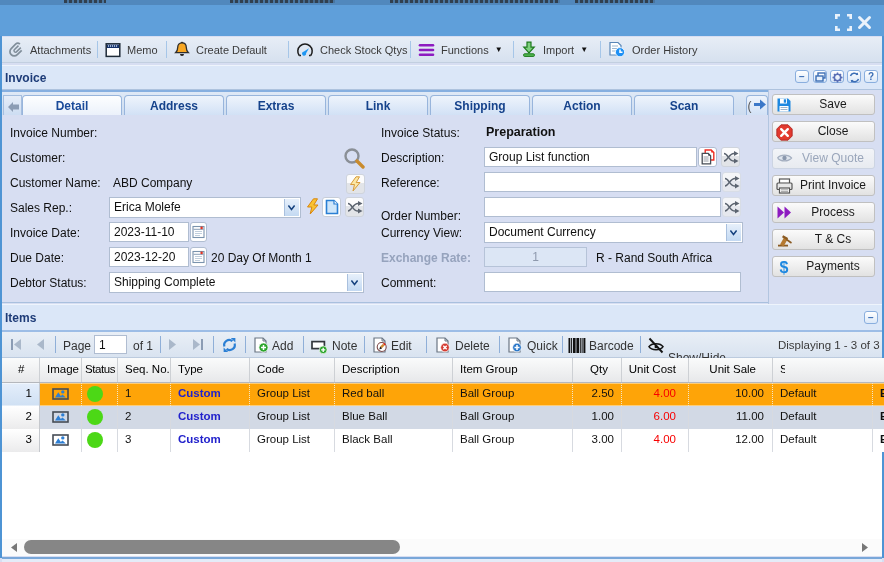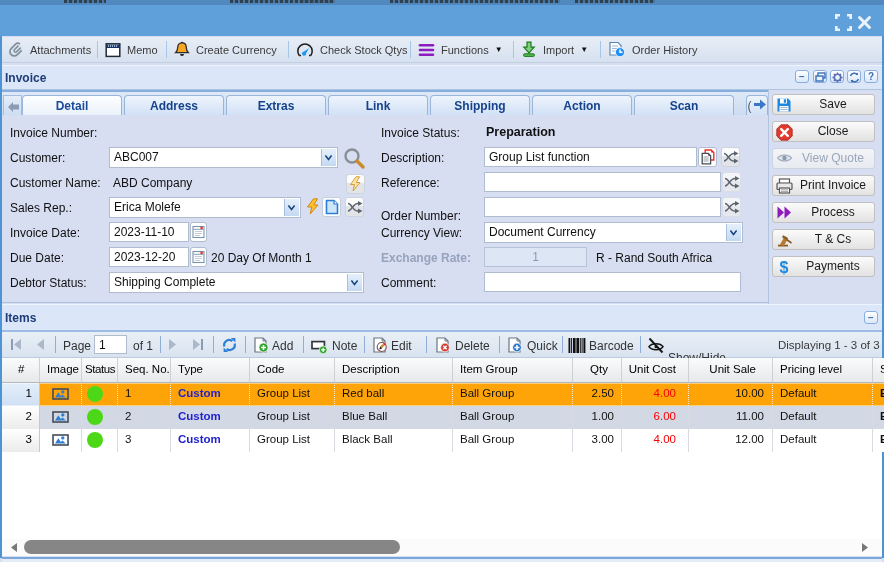--- a/index.html
+++ b/index.html
@@ -119,21 +119,21 @@
         </svg>
         <span style="margin-left:6px;">Memo</span>
       </div>
     <div class="tsep" style="left:164px;"></div>
     <div class="tbtn" style="left:172px;">
         <svg width="16" height="17" viewBox="0 0 16 17">
           <circle cx="8" cy="2" r="1.3" fill="#222"></circle>
           <path d="M8 1.8 c2.9 0 4.3 2.2 4.3 4.7 c0 3 1.4 4.5 2.1 5.2 h-12.8 c0.7 -0.7 2.1 -2.2 2.1 -5.2 c0 -2.5 1.4 -4.7 4.3 -4.7 z" fill="#f7a724" stroke="#2e2e2e" stroke-width="1.3"></path>
           <path d="M6 13 a2 2 0 0 0 4 0 z" fill="#222"></path>
         </svg>
-        <span style="margin-left:6px;">Create Currency</span>
+        <span style="margin-left:6px;">Create Default</span>
       </div>
     <div class="tsep" style="left:286px;"></div>
     <div class="tbtn" style="left:294px;">
         <svg width="18" height="16" viewBox="0 0 18 16">
           <path d="M3.2 13.5 a7.2 7.2 0 1 1 11.6 0" fill="none" stroke="#1c1c1c" stroke-width="1.5"></path>
           <path d="M3.2 13.5 h1.8 M13 13.5 h1.8" stroke="#1c1c1c" stroke-width="1.5"></path>
           <path d="M6.8 13.2 c-1.6 -1.4 -0.4 -3.4 1.2 -3.6 l5 -3.4 l-2.9 5.1 c0.3 1.9 -1.7 3.2 -3.3 1.9 z" fill="#1e96f2"></path>
         </svg>
         <span style="margin-left:6px;">Check Stock Qtys</span>
       </div>
@@ -207,25 +207,20 @@
     <div class="tab" style="left:632px;width:100px;">Scan</div>
     <div class="tab" style="left:744px;width:22px;color:#555;font-weight:normal;padding-left:0;">(<svg width="14" height="11" viewBox="0 0 14 11" style="margin-left:1px;">
           <path d="M7 0.5 L13 5.5 L7 10.5 V7 H1 V4 H7 Z" fill="#3a77c8"></path>
         </svg></div>
   </div>
 
   <div class="abs" id="form"></div>
 
   <div class="lbl" style="left:10px;top:126px;">Invoice Number:</div>
   <div class="lbl" style="left:10px;top:151px;">Customer:</div>
-  <div class="inp" style="left:109px;top:147px;width:229px;height:21px;line-height:19px;">ABC007<div class="combo-arrow">
-        <svg class="chev" width="9" height="9" viewBox="0 0 9 9">
-          <path d="M0.5 2 L4.5 7 L8.5 2" fill="none" stroke="#16427e" stroke-width="2"></path>
-        </svg>
-      </div></div>
   <svg class="abs" style="left:342px;top:146px;" width="24" height="23" viewBox="0 0 24 23">
       <circle cx="10" cy="10" r="6.5" fill="none" stroke="#8a8f96" stroke-width="2.4"></circle>
       <path d="M15 15 L21 21" stroke="#c98b2d" stroke-width="3.4" stroke-linecap="round"></path>
     </svg>
   <div class="lbl" style="left:10px;top:176px;">Customer Name:</div>
   <div class="lbl" style="left:113px;top:176px;">ABD Company</div>
   <div class="icobtn" style="left:346px;top:174px;"><svg width="13" height="16" viewBox="0 0 13 16" style="margin:1px 0 0 2px;">
         <path d="M7 0.8 L1.5 8.5 H5.5 L4 15 L11 6.5 H7.2 L10.5 0.8 Z" fill="#fbe7a5" stroke="#d89b3a" stroke-width="1"></path>
       </svg></div>
   <div class="lbl" style="left:10px;top:201px;">Sales Rep.:</div>
@@ -470,21 +465,20 @@
       <div class="hc w1">Image</div>
       <div class="hc w2" style="padding-left:3px;letter-spacing:-0.4px;">Status</div>
       <div class="hc w3">Seq. No.</div>
       <div class="hc w4">Type</div>
       <div class="hc w5">Code</div>
       <div class="hc w6">Description</div>
       <div class="hc w7">Item Group</div>
       <div class="hc w8 r" style="padding-right:13px;">Qty</div>
       <div class="hc w9 r" style="padding-right:12px;">Unit Cost</div>
       <div class="hc w10 r" style="padding-right:16px;">Unit Sale</div>
-      <div class="hc w11">Pricing level</div>
       <div class="hc w12">S</div>
     </div>
     <div class="row row1">
       <div class="c w0 numcell r">1</div>
       <div class="c w1"><svg width="17" height="12" viewBox="0 0 17 12" style="margin-left:5px;margin-top:1px;">
             <rect x="1" y="1" width="15" height="10" fill="none" stroke="#454c55" stroke-width="1.6"></rect>
             <path d="M3 9.6 L6.3 4.3 L8.8 8 L10.5 6.6 L13.8 9.6 Z" fill="#2d7fd4"></path>
             <circle cx="10.8" cy="3.9" r="1.7" fill="#2d7fd4"></circle>
           </svg></div>
       <div class="c w2">

